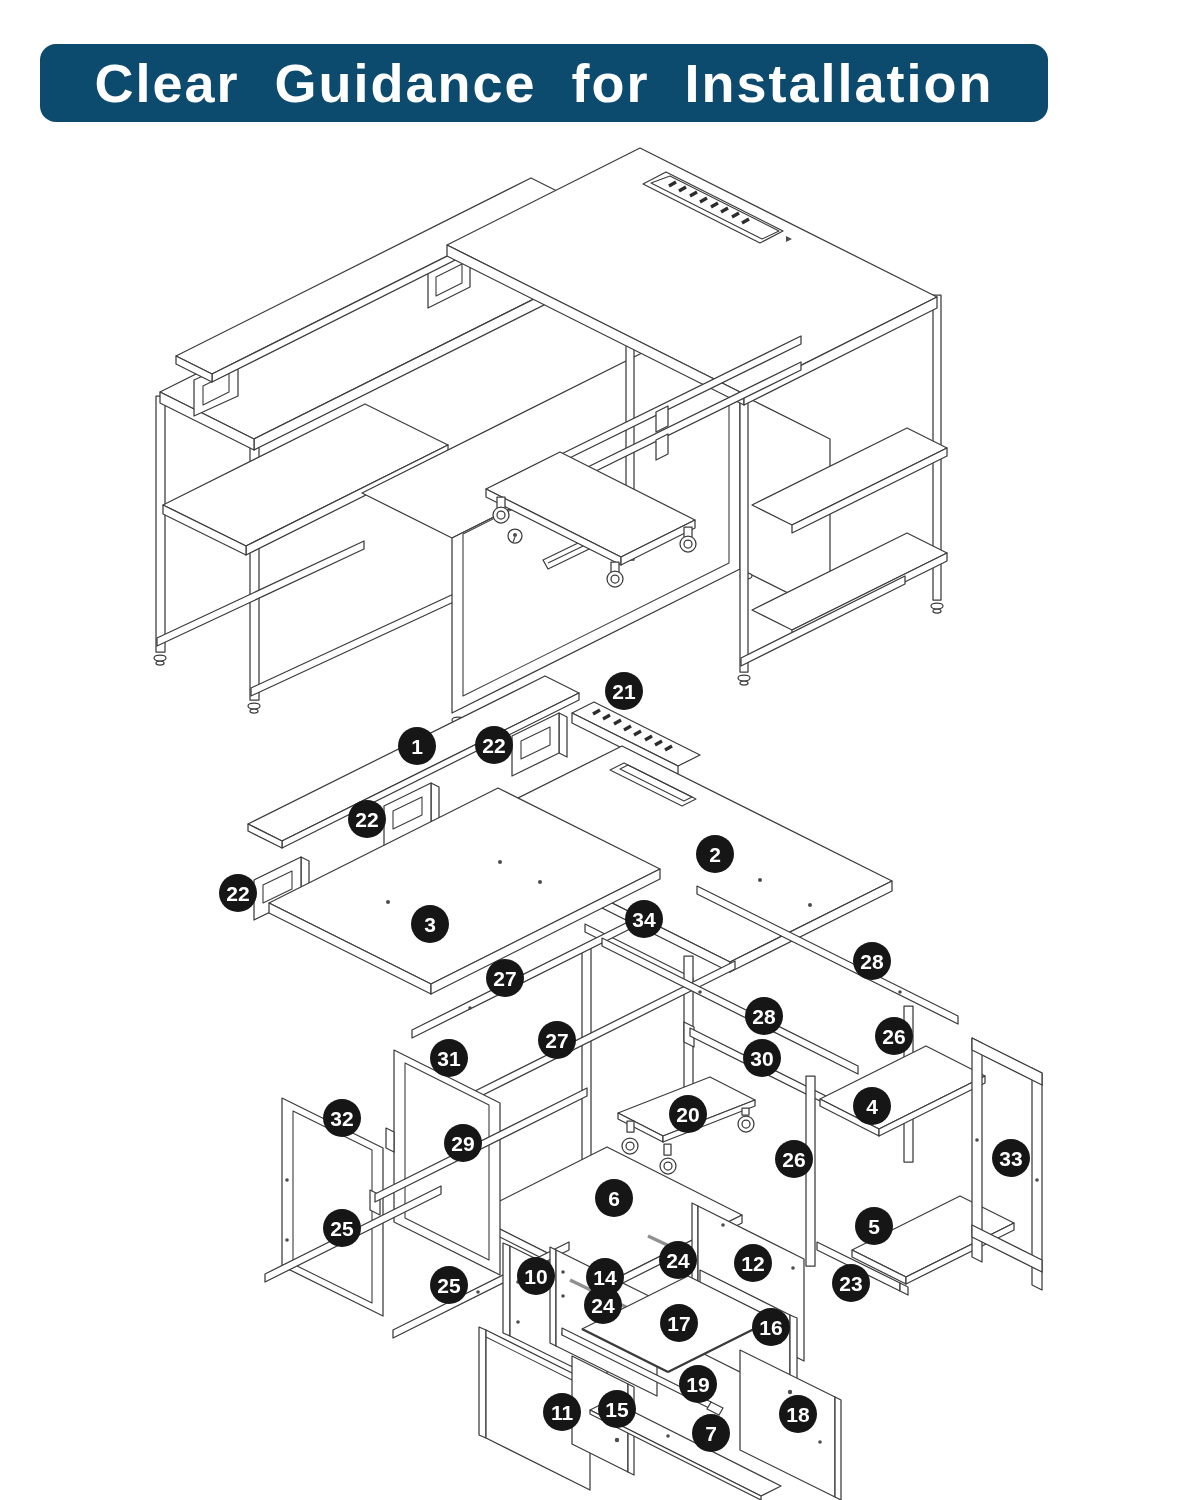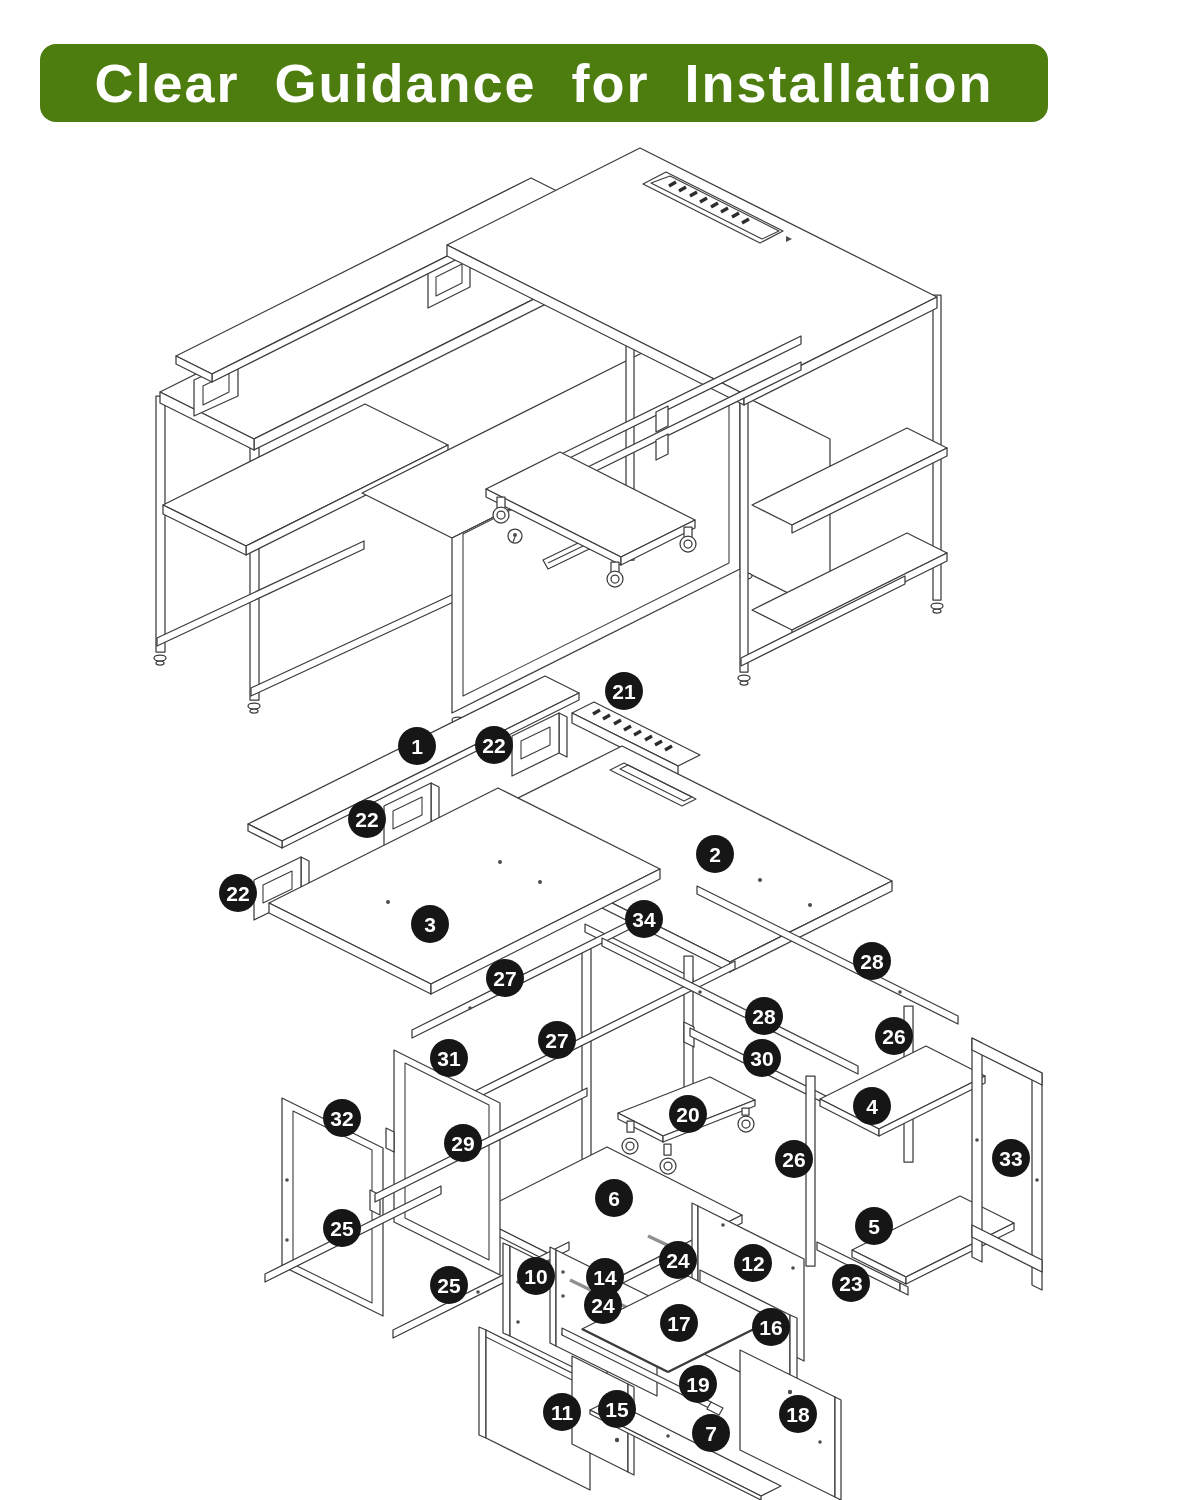--- a/index.html
+++ b/index.html
@@ -21,21 +21,21 @@
   .ln2 { fill:none; stroke:var(--line); stroke-width:1.1; stroke-linejoin:round; }
   .tick { stroke:#2c2c2c; stroke-width:3.4; }
   .rail { stroke:#8f8f8f; stroke-width:3.4; fill:none; }
   .dot { fill:#4c4c4c; stroke:none; }
   .badge-circle { stroke:none; }
   .badge-num { fill:#ffffff; font-size:21px; font-weight:bold; text-anchor:middle; }
 </style>
 </head>
 <body>
 
-<div class="banner" style="background: #4d7c0f; justify-content: center;">
+<div class="banner" style="background: #0c4a6e; justify-content: center;">
   <span class="banner-title" style="color: rgb(255, 255, 255);">Clear Guidance for Installation</span>
 </div>
 
 <svg class="diagram" width="1200" height="1500" viewBox="0 0 1200 1500">
 
   <g>
 
     <g>
       <polygon class="ln" points="156,396 165,396 165,652 156,652"></polygon>
       <polygon class="ln" points="250,444 259,444 259,700 250,700"></polygon>

